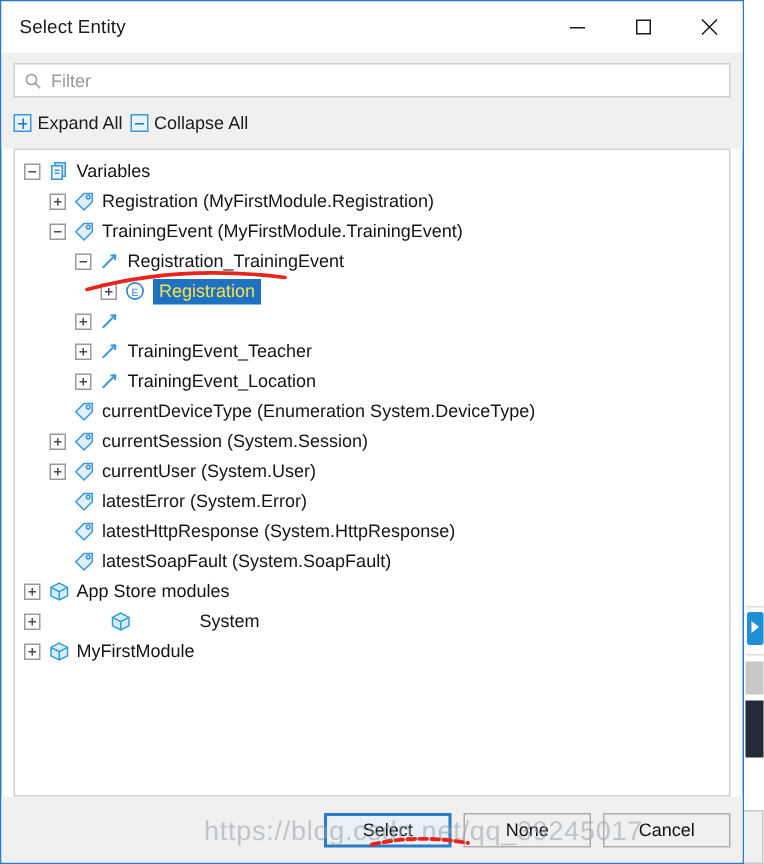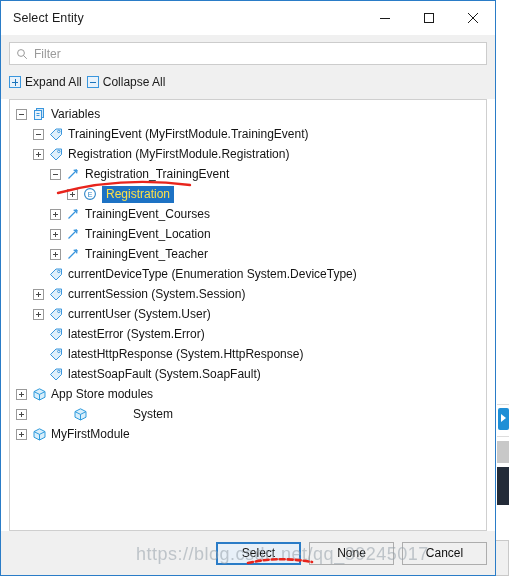--- a/index.html
+++ b/index.html
@@ -184,38 +184,38 @@
           <span class="ic">
             <svg width="14" height="14" viewBox="0 0 14 14">
               <rect x="4.5" y="1.5" width="7" height="9" fill="#cfe6f7" stroke="#3a96dd"></rect>
               <rect x="2.5" y="3.5" width="7" height="9" fill="#eaf4fc" stroke="#3a96dd"></rect>
               <path d="M4.5 6.5h3 M4.5 8.5h3" stroke="#3a96dd"></path>
             </svg>
           </span>
           <span class="lab">Variables</span>
         </div>
         <div class="row" style="padding-left: 23px;">
+          <span class="twisty plus"></span>
+          <span class="ic">
+            <svg width="14" height="14" viewBox="0 0 14 14">
+              <path d="M1.5 7.5 L7 2 L12.5 2 L12.5 7.5 L7 13 Z" fill="#dff0fb" stroke="#3a96dd"></path>
+              <circle cx="9.8" cy="4.4" r="1.2" fill="#ffffff" stroke="#3a96dd"></circle>
+            </svg>
+          </span>
+          <span class="lab">Registration (MyFirstModule.Registration)</span>
+        </div>
+        <div class="row" style="padding-left: 23px;">
           <span class="twisty "></span>
           <span class="ic">
             <svg width="14" height="14" viewBox="0 0 14 14">
               <path d="M1.5 7.5 L7 2 L12.5 2 L12.5 7.5 L7 13 Z" fill="#dff0fb" stroke="#3a96dd"></path>
               <circle cx="9.8" cy="4.4" r="1.2" fill="#ffffff" stroke="#3a96dd"></circle>
             </svg>
           </span>
           <span class="lab">TrainingEvent (MyFirstModule.TrainingEvent)</span>
-        </div>
-        <div class="row" style="padding-left: 23px;">
-          <span class="twisty plus"></span>
-          <span class="ic">
-            <svg width="14" height="14" viewBox="0 0 14 14">
-              <path d="M1.5 7.5 L7 2 L12.5 2 L12.5 7.5 L7 13 Z" fill="#dff0fb" stroke="#3a96dd"></path>
-              <circle cx="9.8" cy="4.4" r="1.2" fill="#ffffff" stroke="#3a96dd"></circle>
-            </svg>
-          </span>
-          <span class="lab">Registration (MyFirstModule.Registration)</span>
         </div>
         <div class="row" style="padding-left: 40px;">
           <span class="twisty "></span>
           <span class="ic">
             <svg width="14" height="14" viewBox="0 0 14 14">
               <path d="M2.5 11.5 L11 3" stroke="#3a96dd" stroke-width="1.3"></path>
               <path d="M11 3 L7.6 3.4 M11 3 L10.6 6.4" stroke="#3a96dd" stroke-width="1.3" fill="none"></path>
             </svg>
           </span>
           <span class="lab">Registration_TrainingEvent</span>
@@ -231,41 +231,40 @@
           <span class="lab">Registration</span>
         </div>
         <div class="row" style="padding-left: 40px;">
           <span class="twisty plus"></span>
           <span class="ic">
             <svg width="14" height="14" viewBox="0 0 14 14">
               <path d="M2.5 11.5 L11 3" stroke="#3a96dd" stroke-width="1.3"></path>
               <path d="M11 3 L7.6 3.4 M11 3 L10.6 6.4" stroke="#3a96dd" stroke-width="1.3" fill="none"></path>
             </svg>
           </span>
-          <span class="lab">TrainingEvent_Courses</span>
         </div>
         <div class="row" style="padding-left: 40px;">
           <span class="twisty plus"></span>
           <span class="ic">
             <svg width="14" height="14" viewBox="0 0 14 14">
               <path d="M2.5 11.5 L11 3" stroke="#3a96dd" stroke-width="1.3"></path>
               <path d="M11 3 L7.6 3.4 M11 3 L10.6 6.4" stroke="#3a96dd" stroke-width="1.3" fill="none"></path>
             </svg>
           </span>
-          <span class="lab">TrainingEvent_Location</span>
+          <span class="lab">TrainingEvent_Teacher</span>
         </div>
         <div class="row" style="padding-left: 40px;">
           <span class="twisty plus"></span>
           <span class="ic">
             <svg width="14" height="14" viewBox="0 0 14 14">
               <path d="M2.5 11.5 L11 3" stroke="#3a96dd" stroke-width="1.3"></path>
               <path d="M11 3 L7.6 3.4 M11 3 L10.6 6.4" stroke="#3a96dd" stroke-width="1.3" fill="none"></path>
             </svg>
           </span>
-          <span class="lab">TrainingEvent_Teacher</span>
+          <span class="lab">TrainingEvent_Location</span>
         </div>
         <div class="row" style="padding-left: 23px;">
           <span class="twisty none"></span>
           <span class="ic">
             <svg width="14" height="14" viewBox="0 0 14 14">
               <path d="M1.5 7.5 L7 2 L12.5 2 L12.5 7.5 L7 13 Z" fill="#dff0fb" stroke="#3a96dd"></path>
               <circle cx="9.8" cy="4.4" r="1.2" fill="#ffffff" stroke="#3a96dd"></circle>
             </svg>
           </span>
           <span class="lab">currentDeviceType (Enumeration System.DeviceType)</span>

